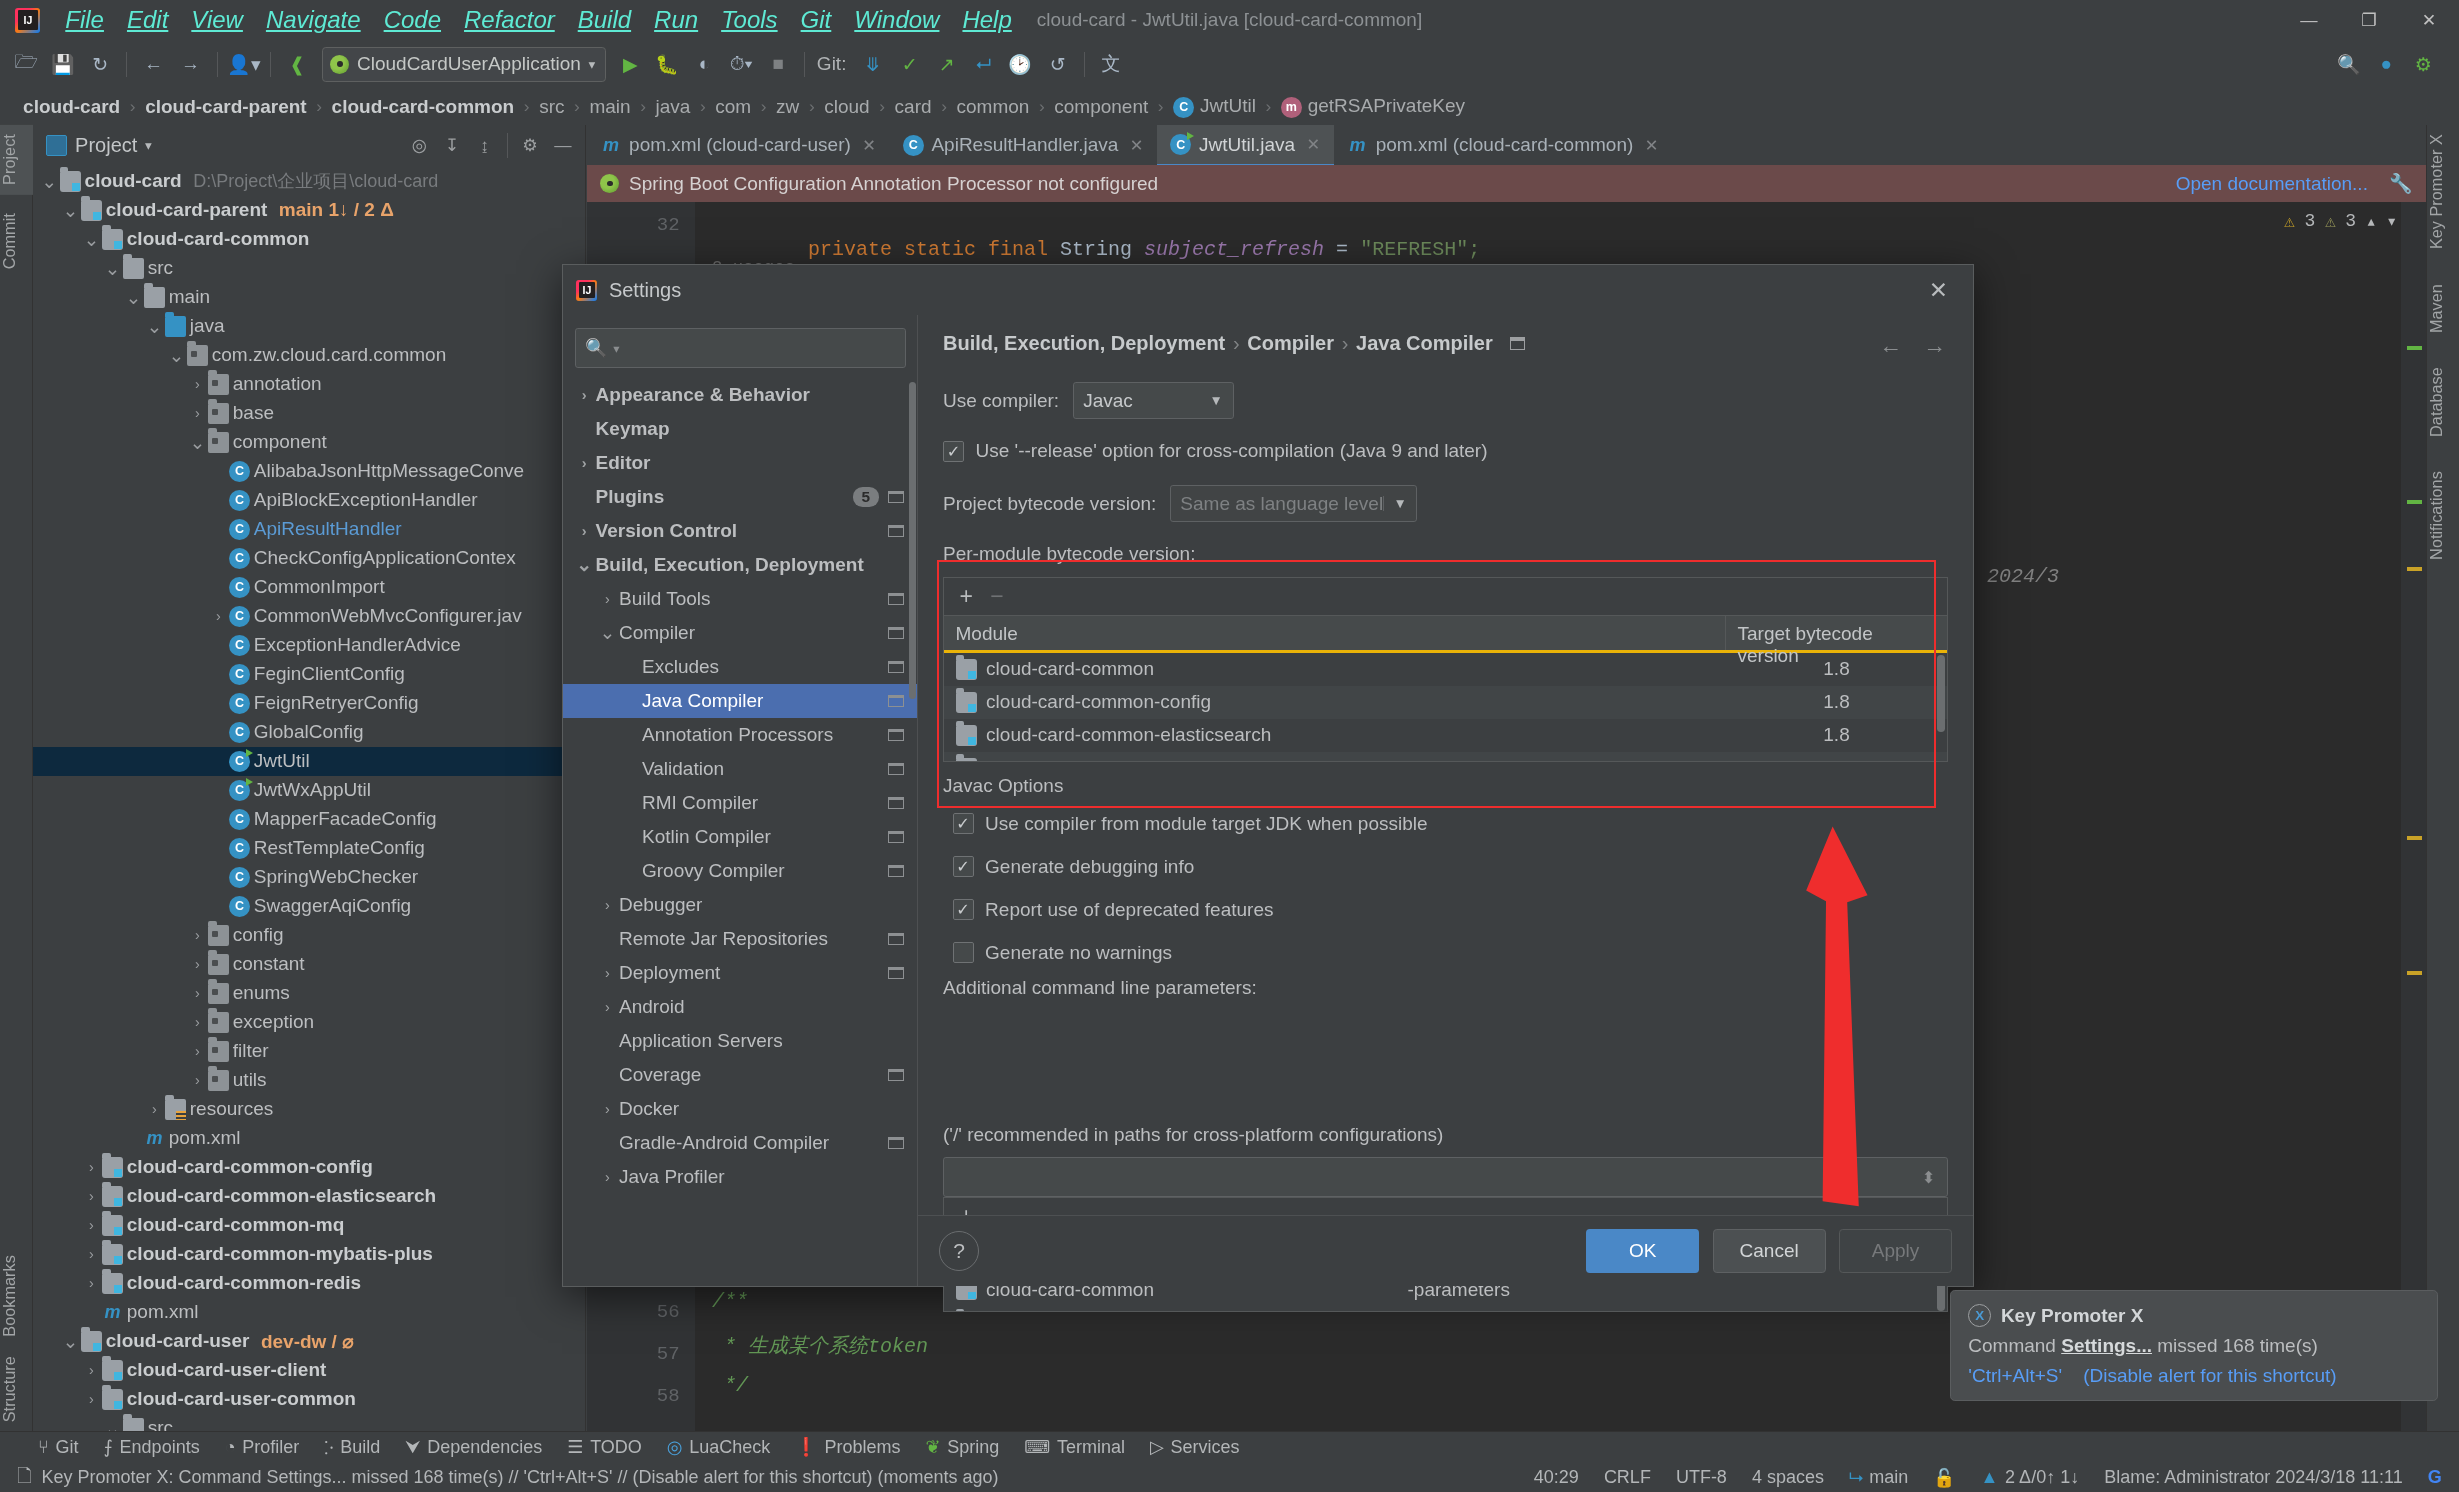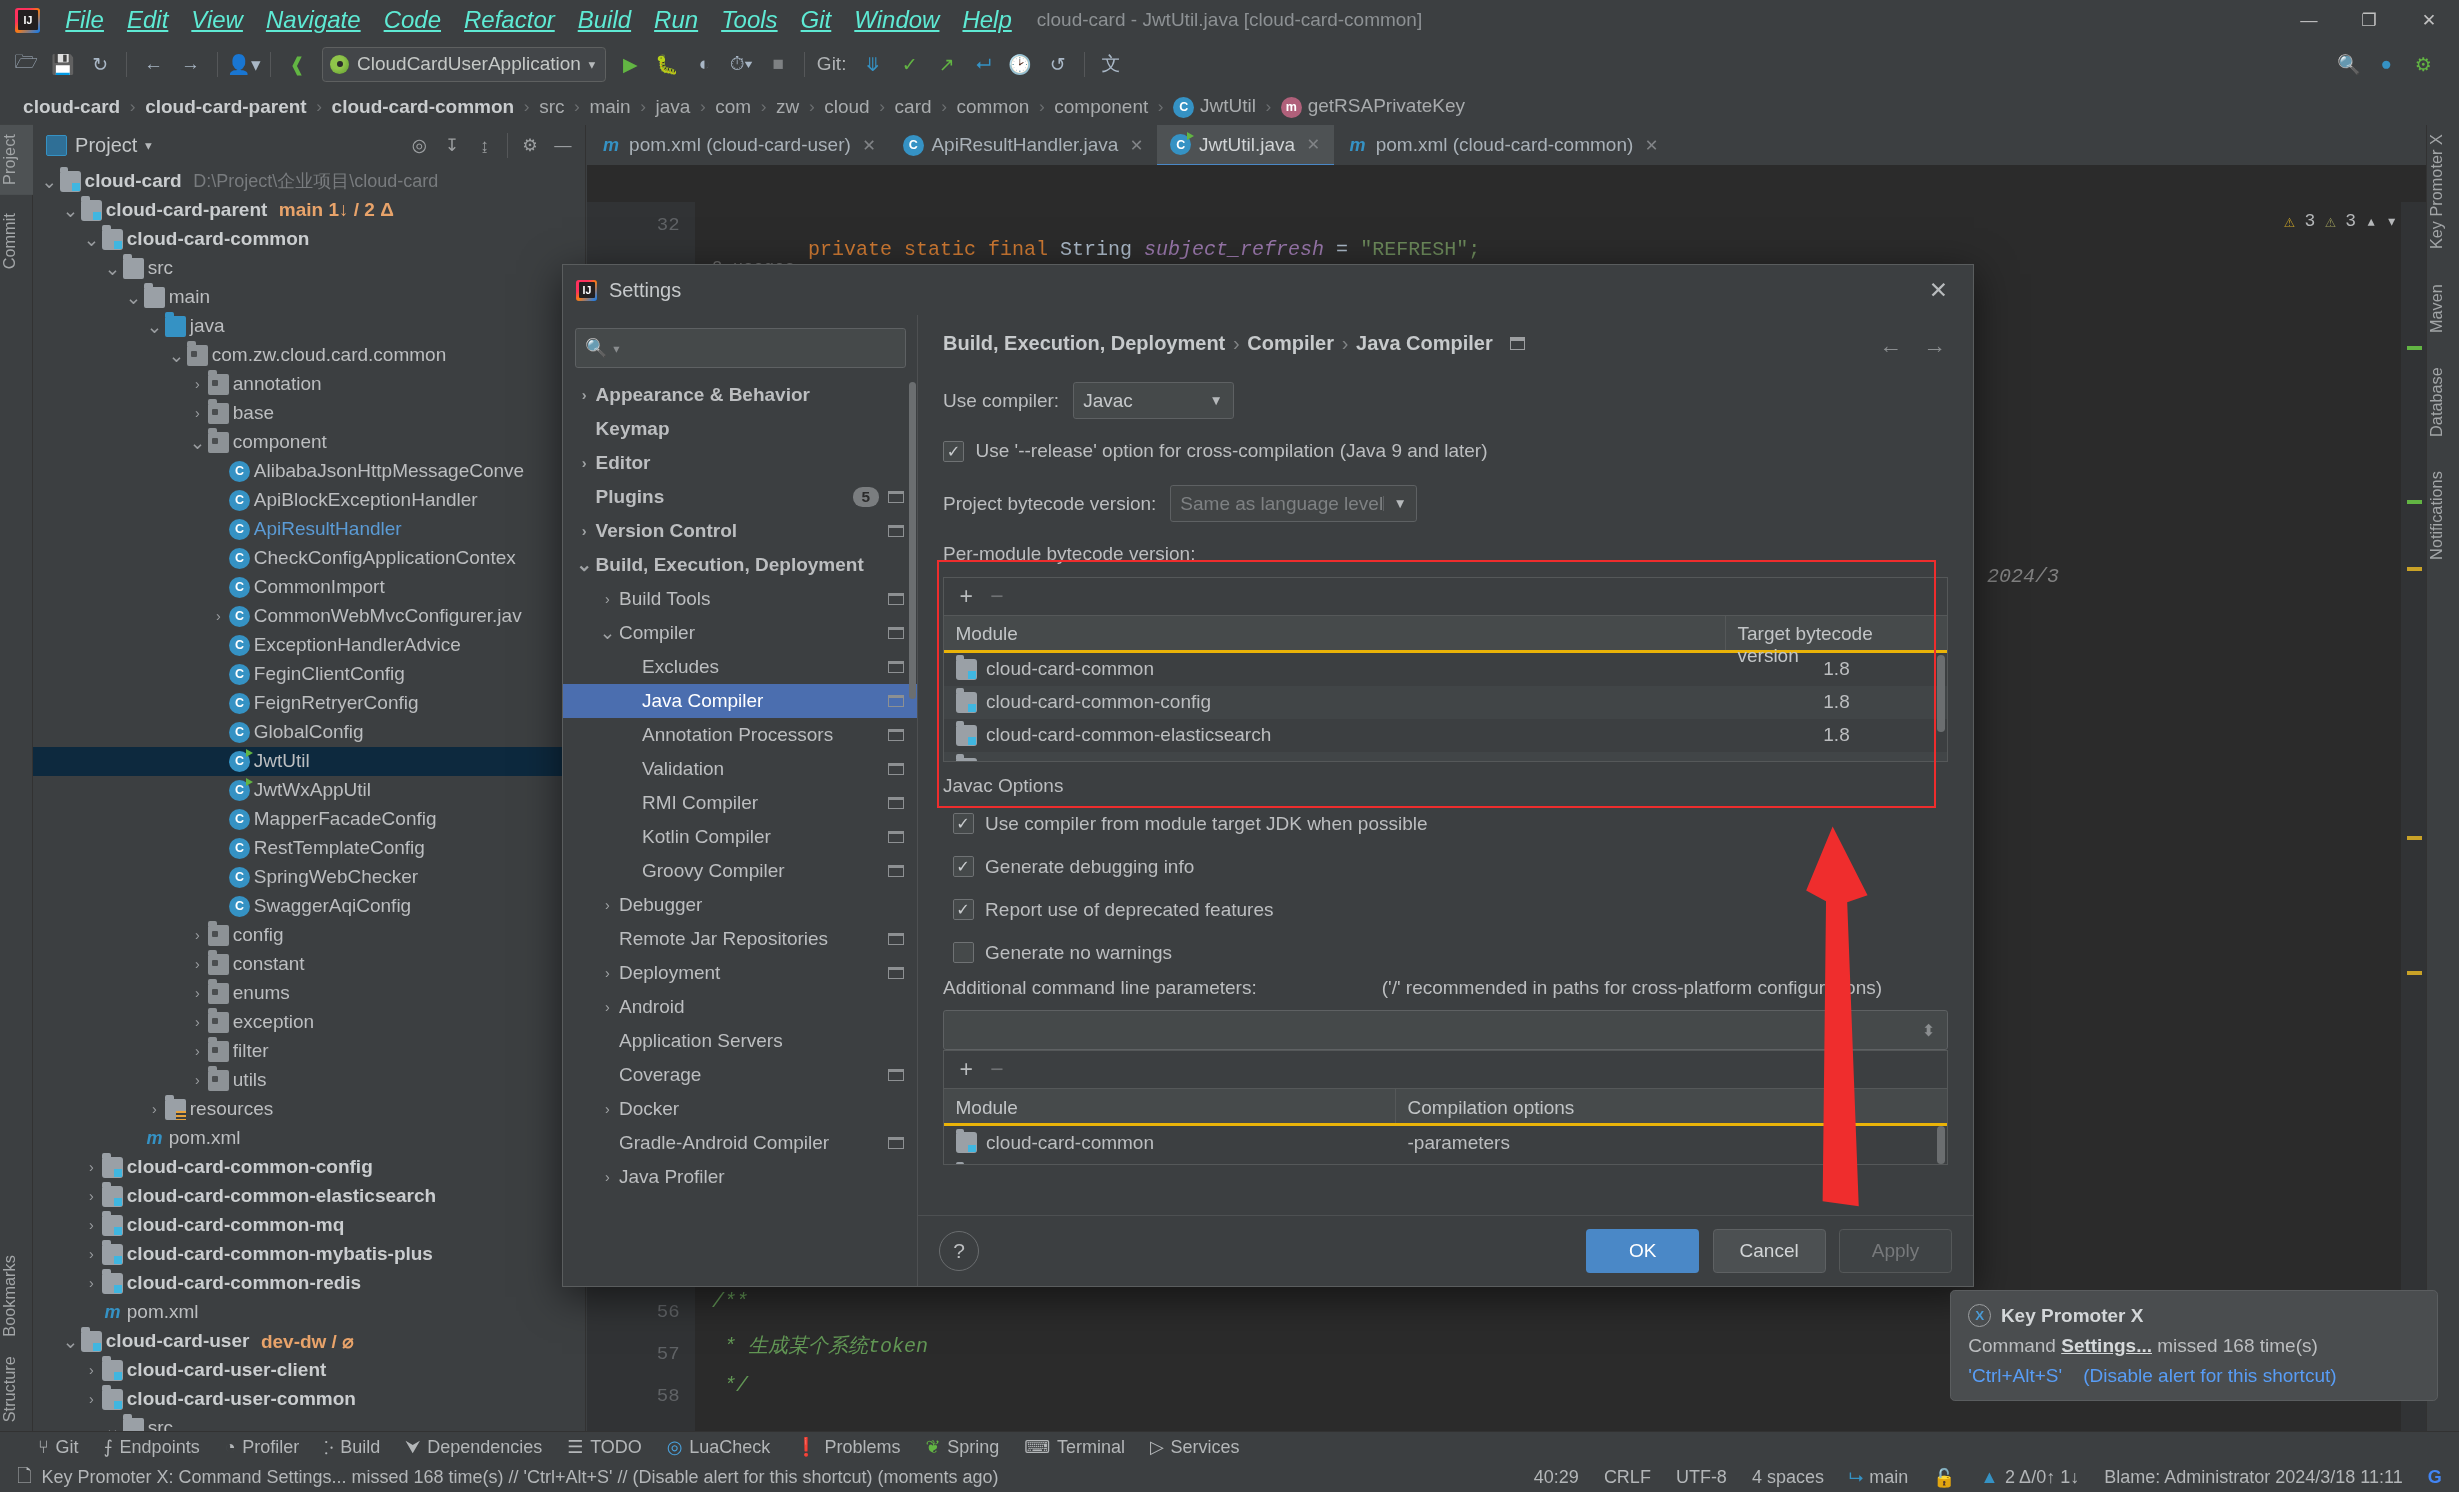--- a/index.html
+++ b/index.html
@@ -648,20 +648,26 @@
           <span class="ic ic-class run">C</span>
           <span>JwtUtil.java</span>
           <span class="x">✕</span>
         </div>
         <div class="etab">
           <span class="ic ic-maven">m</span>
           <span>pom.xml (cloud-card-common)</span>
           <span class="x">✕</span>
         </div>
       </div>
+    <div class="notifbar">
+      <span class="spring-leaf" style="margin-right:9.6px;"></span>
+      <span>Spring Boot Configuration Annotation Processor not configured</span>
+      <span class="notif-link">Open documentation...</span>
+      <span style="margin-left:21px;color:#c9a227;">🔧</span>
+    </div>
     <div class="codearea">
       <div class="gutter">
         <div style="height:46px;line-height:46px;">32</div>
       </div>
       <div class="codeline" style="top:13.4px;">
         <span class="kw">private static final </span><span class="typ">String </span><span class="fld">subject_refresh</span><span class="typ"> = </span><span class="str">"REFRESH";</span>
       </div>
       <div class="codeline grey" style="top:56px;">2 usages</div>
       <div class="codeline" style="top:317px; left:1086px;">
         <span class="typ">ytes()));</span>
@@ -919,21 +925,21 @@
               <div class="chkrow" style="margin-bottom: 21px;">
                 <span class="chk">✓</span>
                 <span class="lab">Report use of deprecated features</span>
               </div>
               <div class="chkrow" style="margin-bottom: 21px;">
                 <span class="chk"></span>
                 <span class="lab">Generate no warnings</span>
               </div>
             </div>
 
-          <div style="display:flex;gap:125px;align-items:flex-end;margin-top:-7.7px;">
+          <div style="display:flex;gap:125px;align-items:flex-start;margin-top:-7.7px;flex-direction:column;">
             <span class="lab">Additional command line parameters:</span>
             <span class="lab">('/' recommended in paths for cross-platform configurations)</span>
           </div>
           <div style="margin-top:11.5px;height:40px;background:#45494a;border:1px solid #5e6163;border-radius:2.9px;display:flex;align-items:center;padding:0 11.5px;">
             <input style="flex: 1 1 0%; background: transparent; border: 0px; outline: 0px; color: rgb(198, 201, 203); font-size: 19px; font-family: &quot;Liberation Sans&quot;, sans-serif;" value="">
             <span style="color:#8b8e90;font-size:16.3px;">⬍</span>
           </div>
 
 
           <div class="tablebox" style="height:115px;overflow:hidden;position:relative;">

